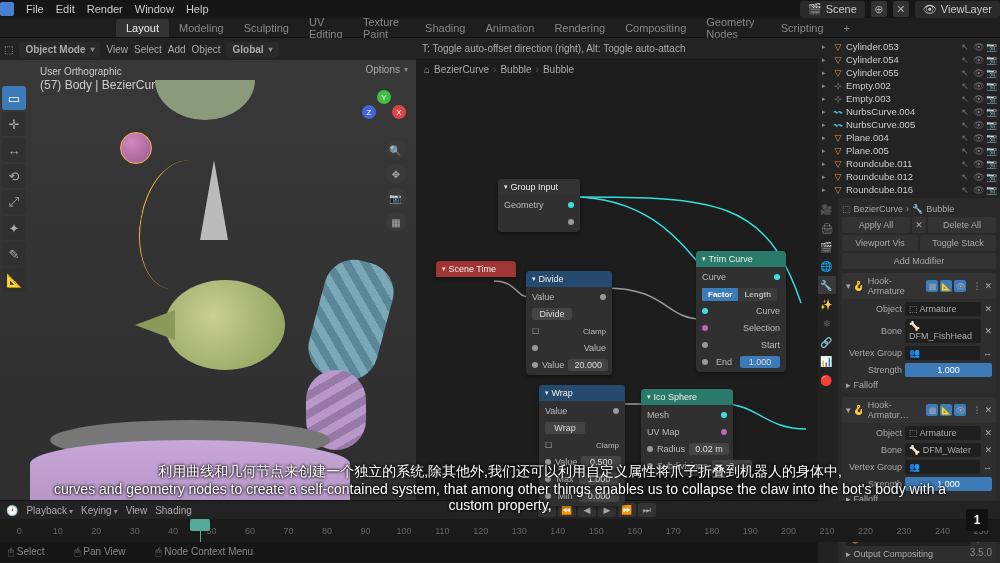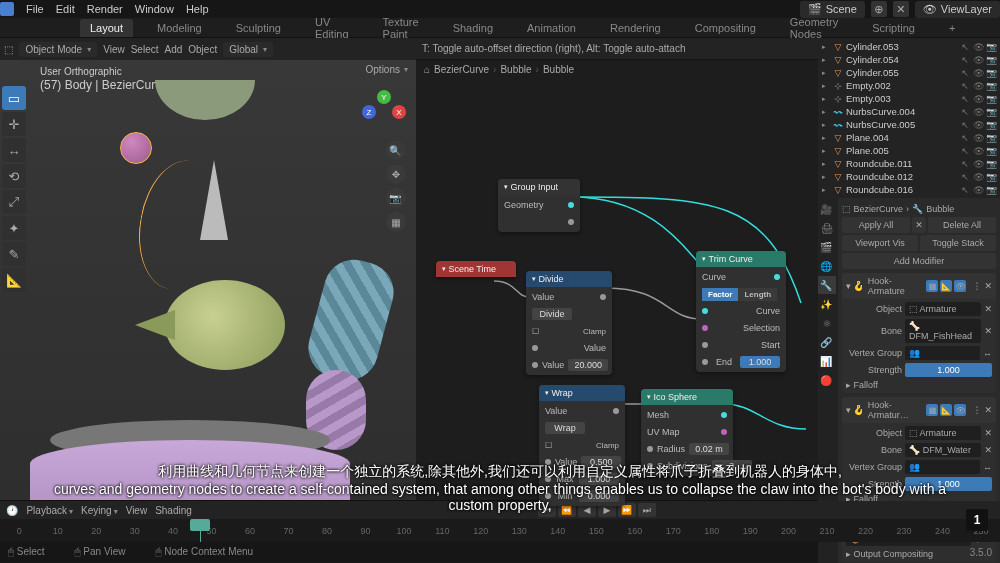--- a/index.html
+++ b/index.html
@@ -7,31 +7,31 @@
 
 
 .menubar { height: 18px; background: #161616; display: flex; align-items: center; padding: 0 0; gap: 12px; font-size: 11px; }
 .menubar .logo { width: 14px; height: 14px; background: #4a7fd0; border-radius: 2px; }
 .menubar span { color: #ccc; cursor: pointer; }
 .menubar .right { margin-left: auto; display: flex; gap: 6px; align-items: center; }
 .pill { background: #2a2a2a; padding: 2px 8px; border-radius: 3px; display: flex; align-items: center; gap: 4px; }
 .icon-btn { width: 16px; height: 16px; background: #333; border-radius: 2px; display: inline-flex; align-items: center; justify-content: center; }
 
 
-.tabs { height: 20px; background: #1e1e1e; display: flex; align-items: center; padding: 0 140px 0 80px; gap: 14px; font-size: 11px; border-bottom: 1px solid #111; }
+.tabs { height: 20px; background: #1e1e1e; display: flex; align-items: center; padding: 0 140px 0 116px; gap: 0; font-size: 11px; border-bottom: 1px solid #111; }
 .tabs .tab { padding: 3px 10px; color: #888; cursor: pointer; }
 .tabs .tab.active { background: #333; color: #eee; border-radius: 3px 3px 0 0; }
 
 
 .main { display: flex; height: 462px; }
 
 
 .viewport-area { width: 416px; background: #2b2b2b; position: relative; display: flex; flex-direction: column; }
 .vp-header { height: 22px; background: #232323; display: flex; align-items: center; padding: 0 4px; gap: 6px; font-size: 10px; }
-.dropdown { background: #2a2a2a; padding: 2px 6px; border-radius: 3px; display: flex; align-items: center; gap: 3px; }
+.dropdown { background: #2a2a2a; padding: 2px 6px; border-radius: 3px; display: flex; align-items: center; gap: 3px; font-weight: bold; }
 .chev::after { content: "▾"; font-size: 8px; color: #888; margin-left: 2px; }
 .vp-body { flex: 1; position: relative; background: linear-gradient(180deg, #383838 0%, #2e2e2e 100%); overflow: hidden; }
 .vp-info { position: absolute; top: 6px; left: 40px; font-size: 10px; color: #ccc; }
 .vp-info2 { position: absolute; top: 18px; left: 40px; font-size: 12px; color: #ccc; }
 .vp-options { position: absolute; top: 4px; right: 8px; font-size: 10px; color: #aaa; display: flex; align-items: center; gap: 2px; }
 .toolbar-left { position: absolute; left: 2px; top: 26px; width: 26px; display: flex; flex-direction: column; gap: 2px; }
 .tool { width: 24px; height: 24px; background: #303030; border-radius: 3px; display: flex; align-items: center; justify-content: center; color: #aaa; font-size: 13px; }
 .tool.active { background: #3d7bb8; color: #fff; }
 .gizmo { position: absolute; top: 30px; right: 10px; width: 44px; height: 44px; }
 .gizmo-axis { position: absolute; width: 14px; height: 14px; border-radius: 50%; font-size: 8px; display: flex; align-items: center; justify-content: center; color: #fff; }

